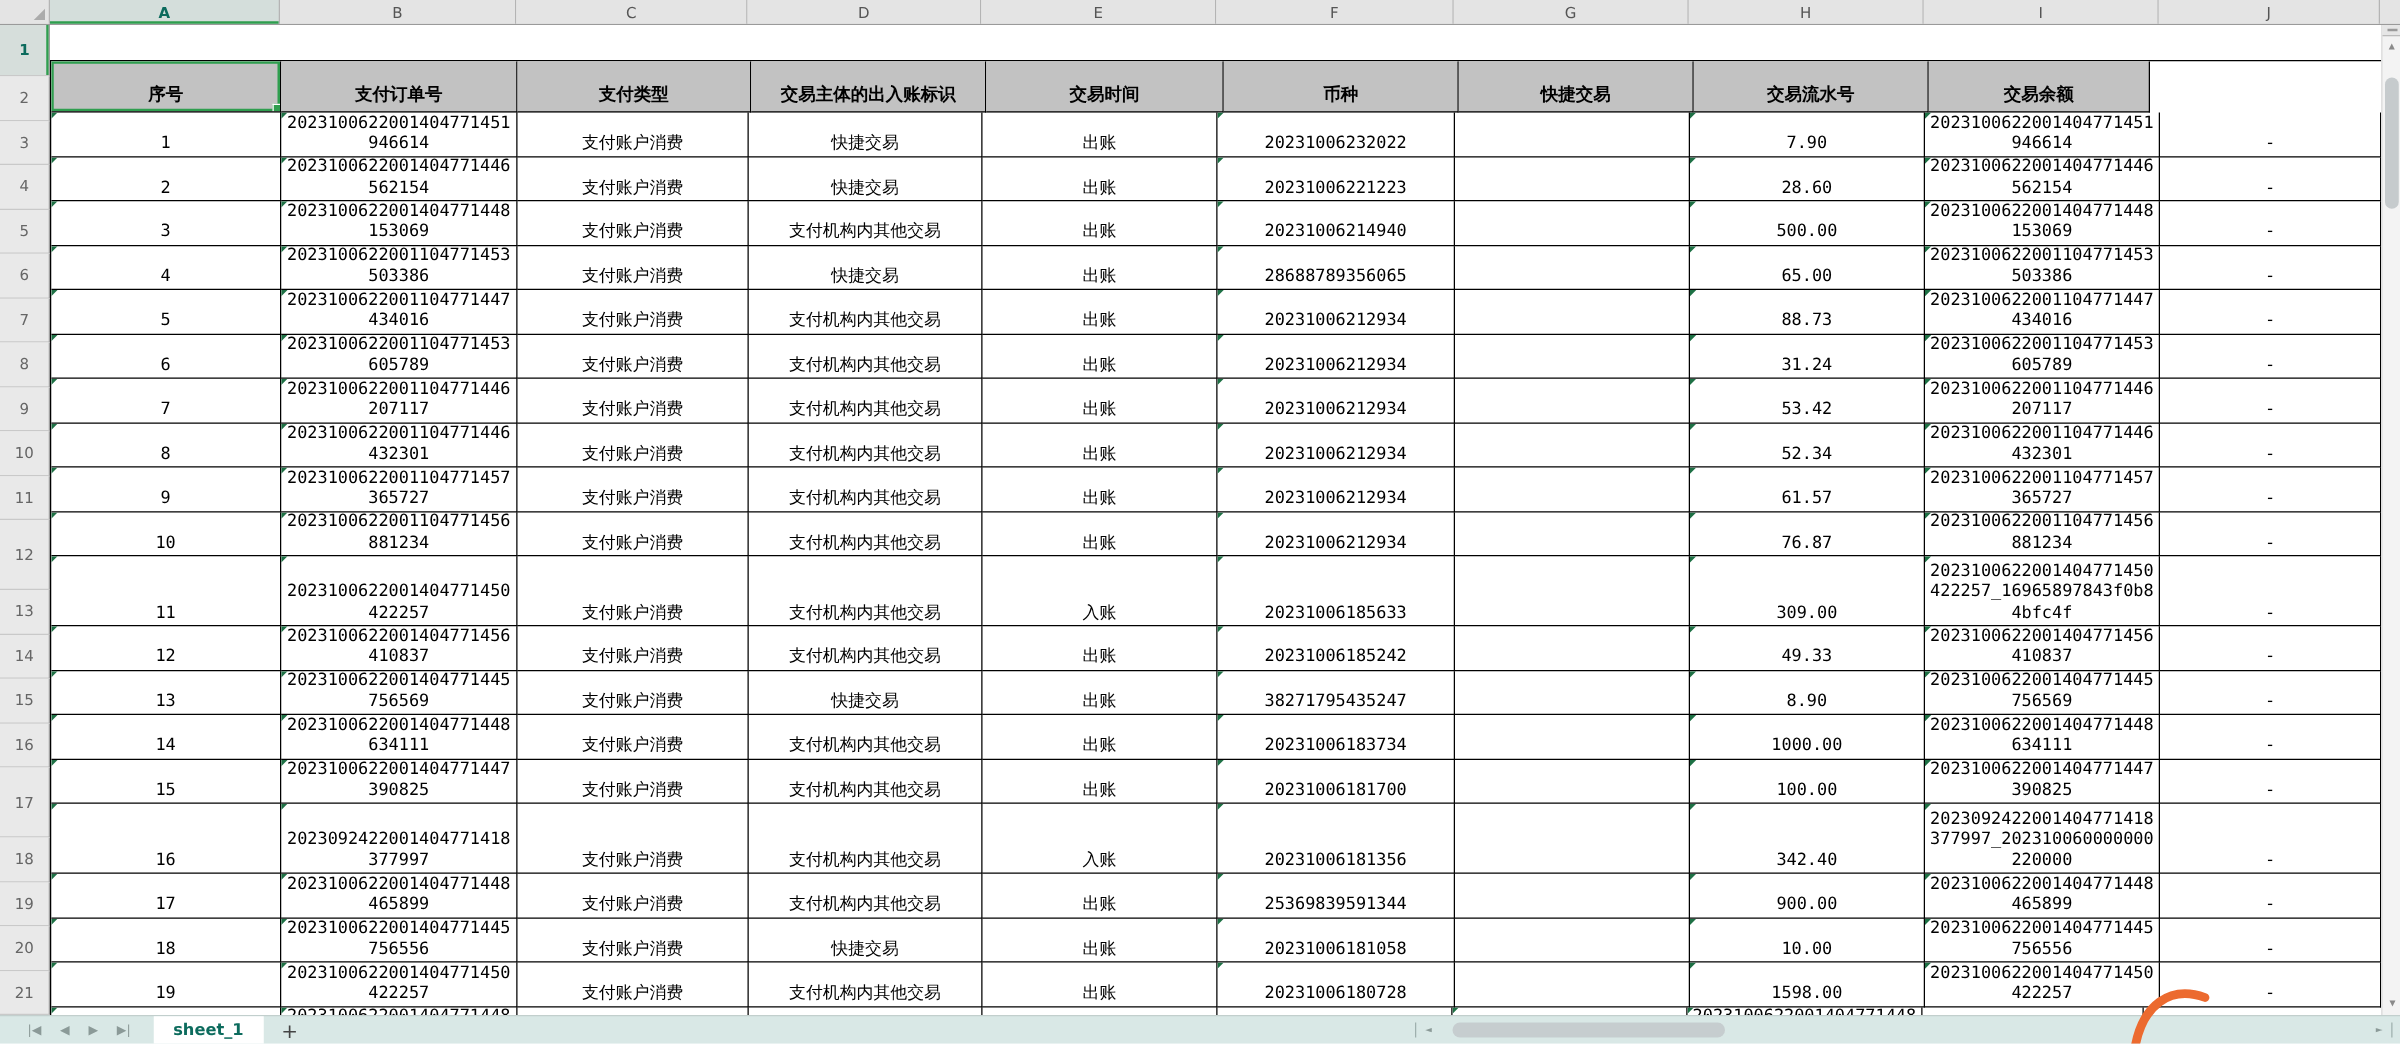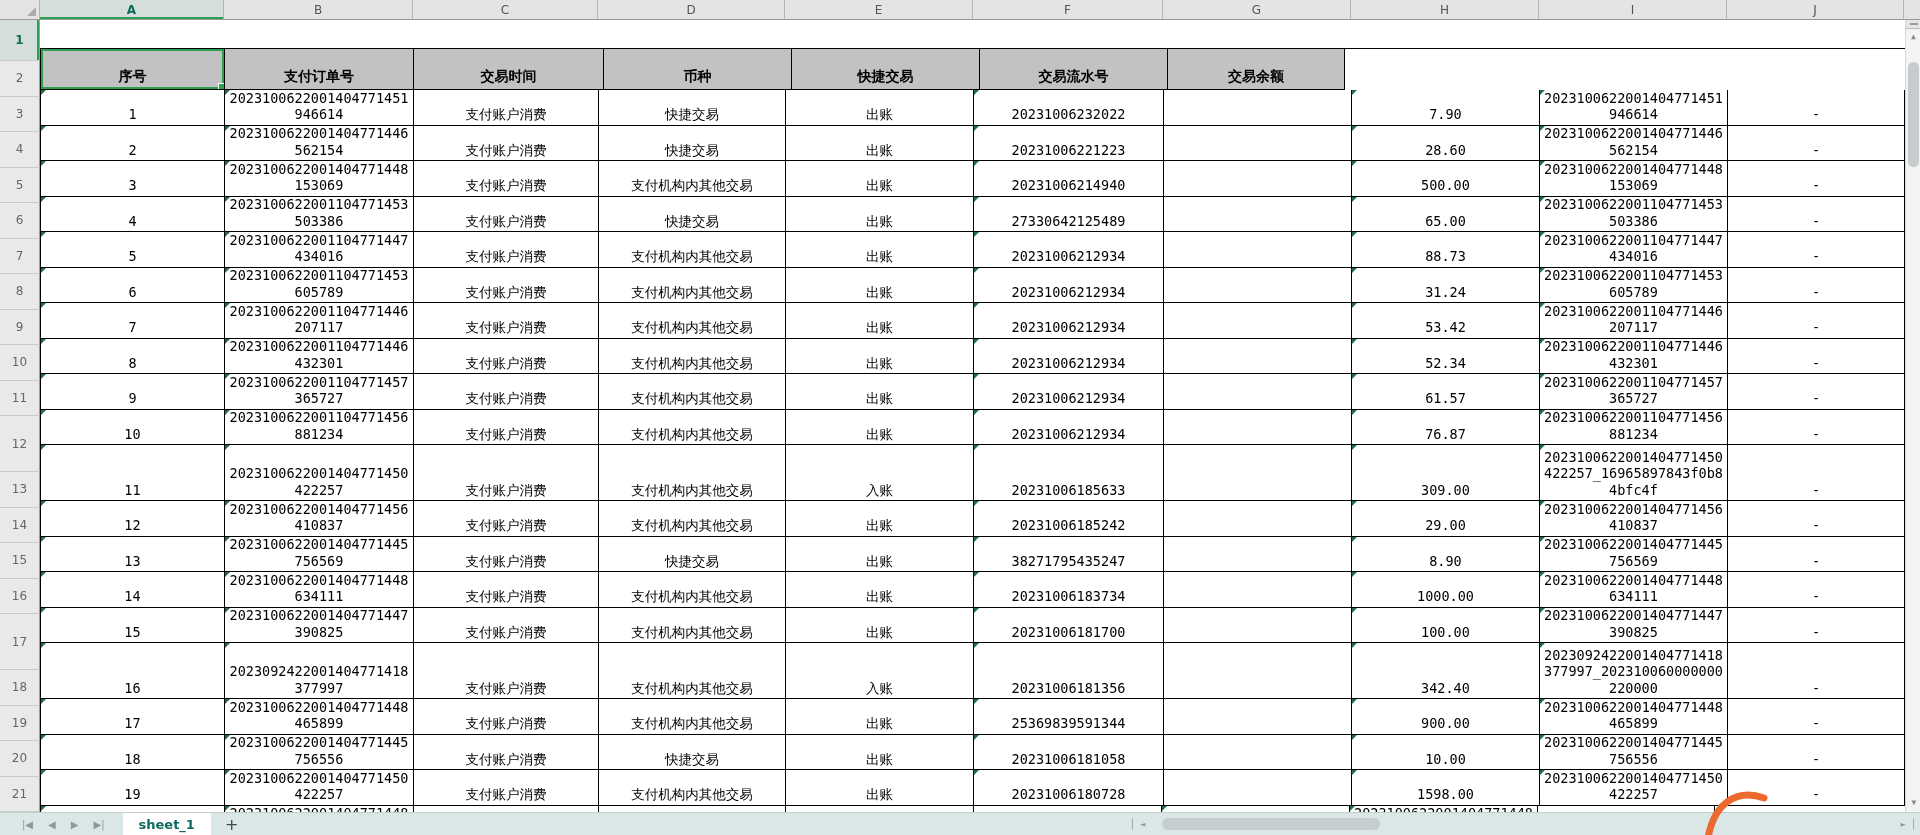--- a/index.html
+++ b/index.html
@@ -121,20 +121,22 @@
       <div class="g-row" style="height: 56px;">17</div>
       <div class="g-row" style="height: 35.5px;">18</div>
       <div class="g-row" style="height: 35.5px;">19</div>
       <div class="g-row" style="height: 35.5px;">20</div>
       <div class="g-row" style="height: 35.5px;">21</div>
     </div>
   <div class="grid" id="grid">
       <div class="row header-row" style="height: 41px;">
         <div class="cell c0 selected">序号<span class="fill-handle"></span></div>
         <div class="cell c1">支付订单号</div>
+        <div class="cell c3">支付类型</div>
+        <div class="cell c4">交易主体的出入账标识</div>
         <div class="cell c5">交易时间</div>
         <div class="cell c6">币种</div>
         <div class="cell c7">快捷交易</div>
         <div class="cell c8">交易流水号</div>
         <div class="cell c9">交易余额</div>
       </div>
       <div class="row" style="height: 35.5px;">
         <div class="cell c0">
           <span class="tri"></span>
           <span>1</span>
@@ -258,21 +260,21 @@
           <span>支付账户消费</span>
         </div>
         <div class="cell c3">
           <span>快捷交易</span>
         </div>
         <div class="cell c4">
           <span>出账</span>
         </div>
         <div class="cell c5">
           <span class="tri"></span>
-          <span>27330642125489</span>
+          <span>28688789356065</span>
         </div>
         <div class="cell c6">
           <span></span>
         </div>
         <div class="cell c7">
           <span class="tri"></span>
           <span>65.00</span>
         </div>
         <div class="cell c8">
           <span class="tri"></span>
@@ -561,21 +563,21 @@
         </div>
         <div class="cell c5">
           <span class="tri"></span>
           <span>20231006185242</span>
         </div>
         <div class="cell c6">
           <span></span>
         </div>
         <div class="cell c7">
           <span class="tri"></span>
-          <span>29.00</span>
+          <span>49.33</span>
         </div>
         <div class="cell c8">
           <span class="tri"></span>
           <span>2023100622001404771456410837</span>
         </div>
         <div class="cell c9">
           <span>-</span>
         </div>
       </div>
       <div class="row" style="height: 35.5px;">

